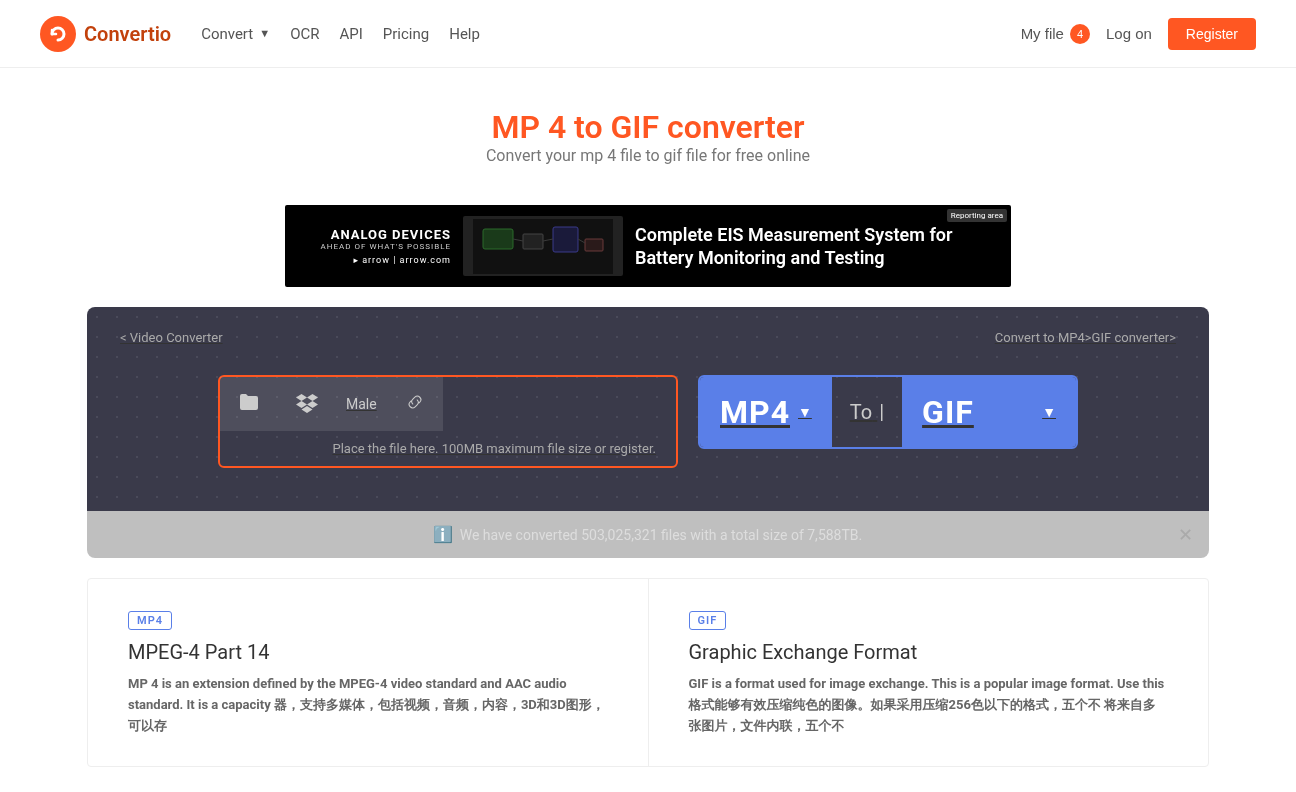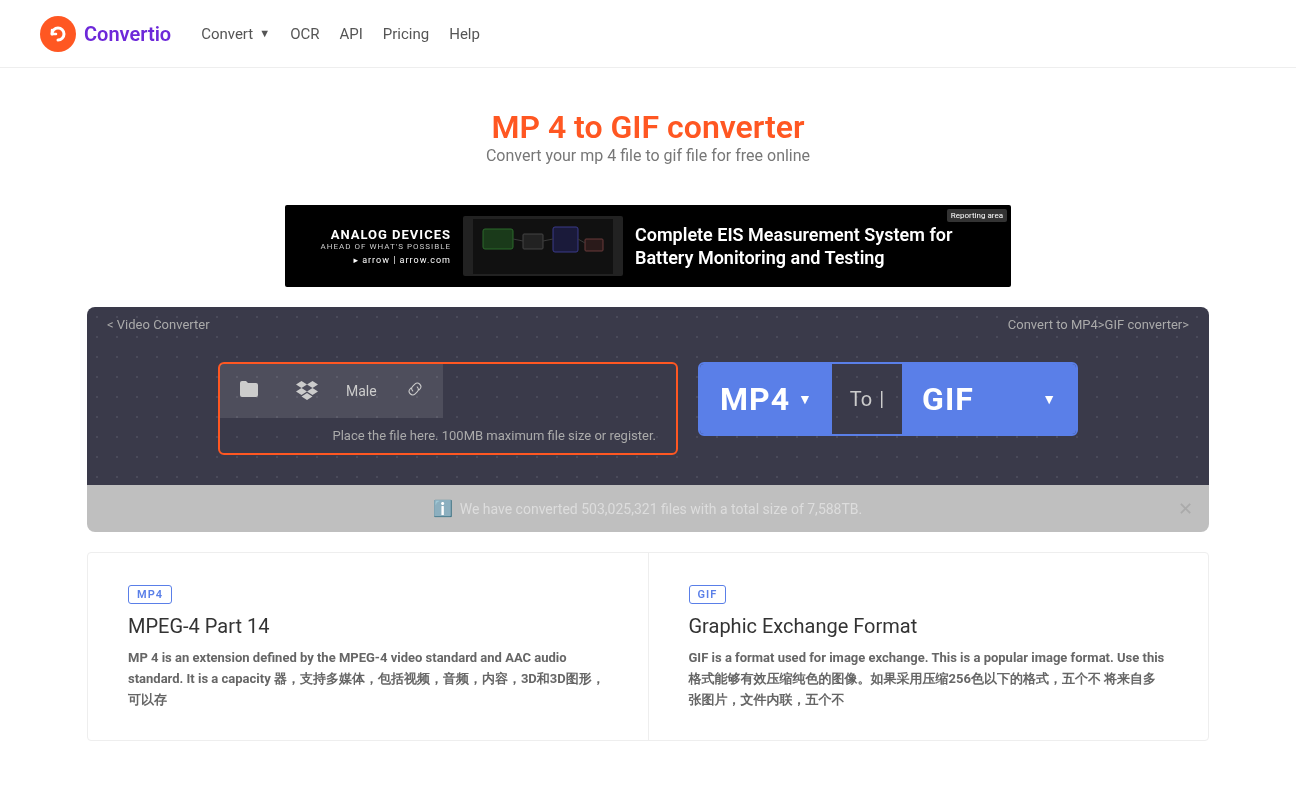--- a/index.html
+++ b/index.html
@@ -21,21 +21,21 @@
       margin-right: 30px;
       text-decoration: none;
     }
     .logo-icon {
       width: 36px;
       height: 36px;
     }
     .logo-text {
       font-size: 20px;
       font-weight: 600;
-      color: #6d28d9;
+      color: #c2410c;
     }
     .nav {
       display: flex;
       align-items: center;
       gap: 20px;
       flex: 1;
     }
     .nav-item {
       font-size: 15px;
       color: #555;
@@ -174,23 +174,24 @@
       font-size: 8px;
       padding: 2px 4px;
       border-radius: 2px;
     }
 
     
     .converter-section {
       background: #3a3a4a;
       background-image: radial-gradient(circle, #4a4a5a 1px, transparent 1px);
       background-size: 20px 20px;
-      padding: 0;
+      padding: 13px;
       margin: 0 87px;
       border-radius: 8px 8px 0 0;
+      text-decoration: underline;
     }
 
     .breadcrumb-bar {
       display: flex;
       align-items: center;
       justify-content: space-between;
       padding: 10px 20px;
       font-size: 13px;
       color: #ccc;
     }
@@ -386,20 +387,28 @@
   <nav class="nav">
     <a class="nav-item nav-convert" href="#">
       <span>Convert</span>
       <span style="font-size:11px; margin-left:2px;">▼</span>
     </a>
     <a class="nav-item" href="#">OCR</a>
     <a class="nav-item" href="#">API</a>
     <a class="nav-item" href="#">Pricing</a>
     <a class="nav-item" href="#">Help</a>
   </nav>
+  <div class="header-right">
+    <button class="my-file-btn">
+      <span>My file</span>
+      <span class="file-count-badge">4</span>
+    </button>
+    <button class="login-btn">Log on</button>
+    <button class="register-btn">Register</button>
+  </div>
 </header>
 
 <section class="hero">
   <h1 class="hero-title">MP 4 to GIF converter</h1>
   <p class="hero-subtitle">Convert your mp 4 file to gif file for free online</p>
 </section>
 
 <div class="ad-banner">
   <div class="ad-inner">
     <div class="ad-logo-section">

